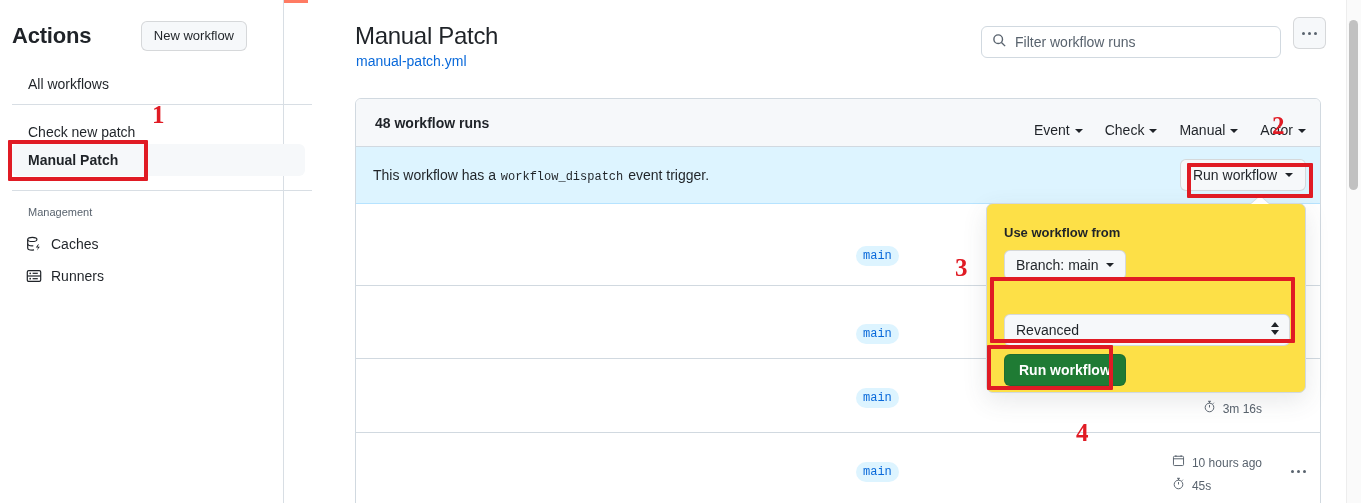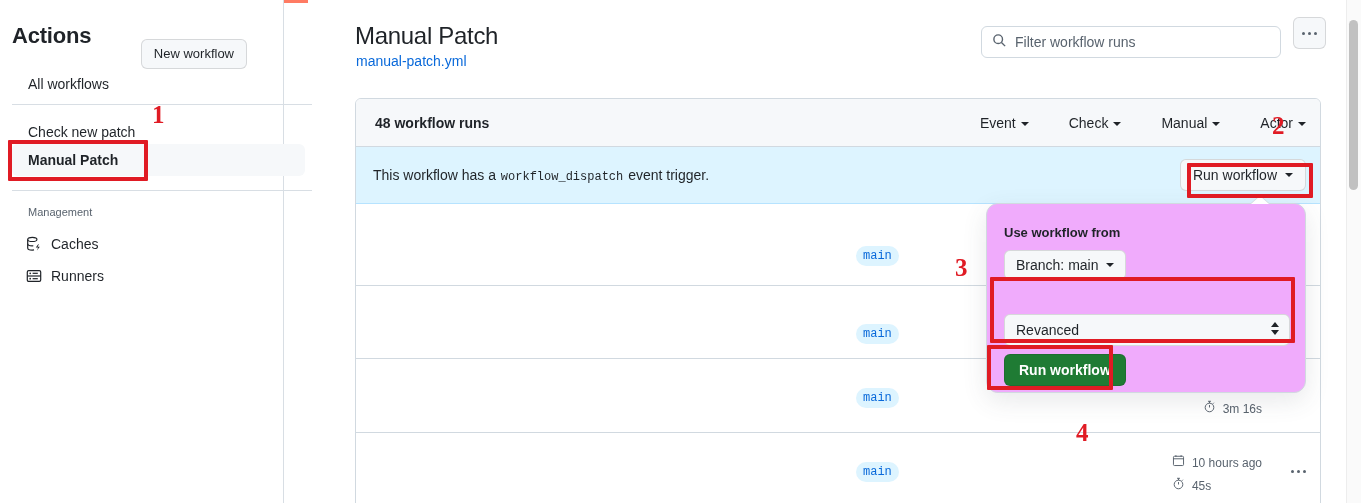--- a/index.html
+++ b/index.html
@@ -29,21 +29,21 @@
   }
   .sidebar-head {
     position: absolute; left: 12px; top: 20px; right: 16px; height: 34px;
   }
   .sidebar-title {
     position: absolute; left: 0; top: 0;
     font-size: 22px; font-weight: bold; line-height: 32px; color: #1f2328;
     letter-spacing: -0.2px;
   }
   .new-workflow-btn {
-    position: absolute; right: 20px; top: 19px;
+    position: absolute; right: 20px; top: 1px;
     font-size: 13px; line-height: 18px;
     padding: 5px 12px;
     background: #f6f8fa;
     border: 1px solid rgba(31,35,40,0.15);
     border-radius: 6px;
     color: #1f2328;
     cursor: pointer;
     white-space: nowrap;
   }
   .side-link {
@@ -115,21 +115,21 @@
     border: 1px solid #d1d9e0; border-radius: 6px; background: #fff; overflow: hidden;
   }
   .runs-header {
     position: absolute; left: 0; top: 0; width: 100%; height: 48px;
     background: #f6f8fa; border-bottom: 1px solid #d1d9e0;
   }
   .runs-count {
     position: absolute; left: 19px; top: 14px;
     font-size: 14px; line-height: 20px; font-weight: bold; color: #1f2328;
   }
-  .filters { position: absolute; right: 14px; top: 14px; display: flex; gap: 40px; }
+  .filters { position: absolute; right: 14px; top: 21px; display: flex; gap: 22px; }
   .filter-drop { font-size: 14px; line-height: 20px; color: #1f2328; cursor: pointer; white-space: nowrap; }
   .filter-drop .caret {
     display: inline-block; margin-left: 5px;
     border-left: 4px solid transparent; border-right: 4px solid transparent;
     border-top: 4px solid #1f2328; vertical-align: middle;
   }
 
   .dispatch-banner {
     position: absolute; left: 0; top: 48px; width: 100%; height: 57px;
     background: #ddf4ff; border-bottom: 1px solid #b6e3ff;
@@ -166,23 +166,23 @@
     padding: 1px 7px; border-radius: 10px;
   }
   .meta-col { position: absolute; right: 58px; display: flex; flex-direction: column; gap: 5px; align-items: flex-start; }
   .meta-line { display: flex; align-items: center; gap: 7px; font-size: 12px; line-height: 18px; color: #59636e; white-space: nowrap; }
   .row-kebab { position: absolute; right: 14px; display: flex; gap: 3px; cursor: pointer; }
   .row-kebab i { width: 3px; height: 3px; background: #59636e; border-radius: 50%; display:block; }
 
   
   .popover {
     position: absolute; left: 655px; top: 203px; width: 320px; height: 190px;
-    background: #f0abfc;
+    background: #fde047;
     border: 1px solid #d1d9e0;
-    border-radius: 12px;
+    border-radius: 7px;
     box-shadow: 0 8px 24px rgba(66,74,83,0.12);
     z-index: 40;
   }
   .popover::before {
     content: ""; position: absolute; left: 264px; top: -8px;
     width: 0; height: 0;
     border-left: 9px solid transparent; border-right: 9px solid transparent;
     border-bottom: 8px solid #ffffff;
     filter: drop-shadow(0 -1px 0 #d1d9e0);
   }

